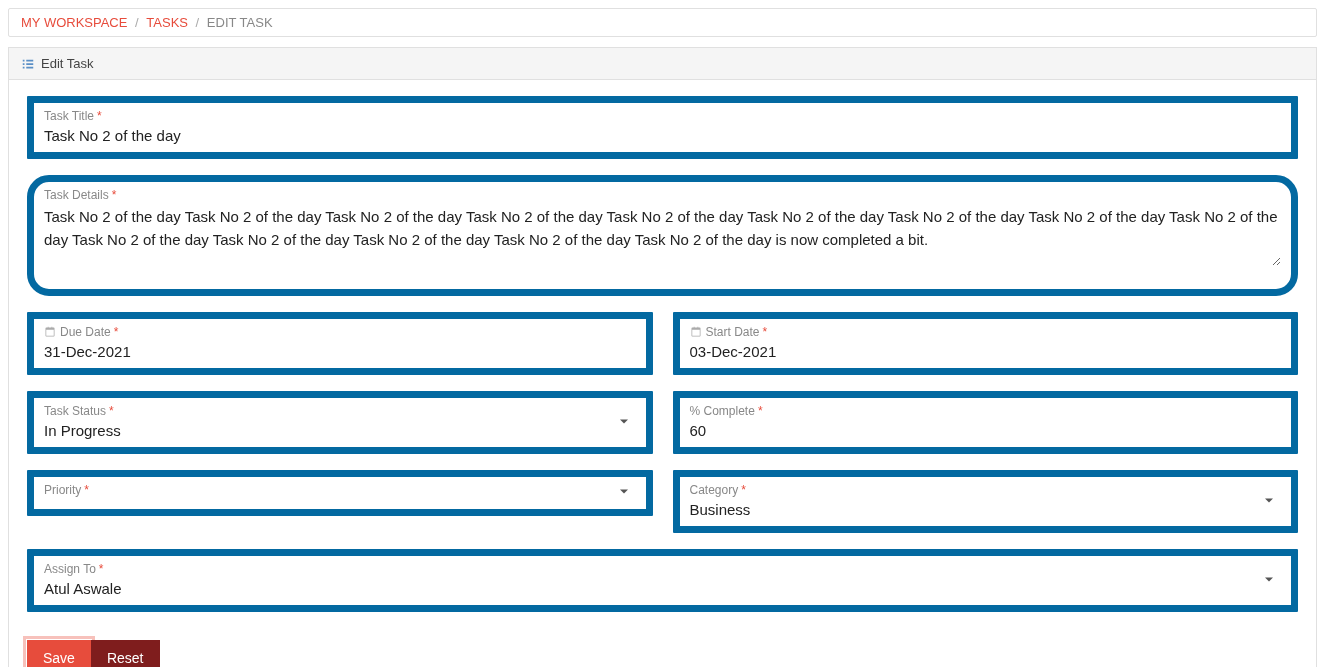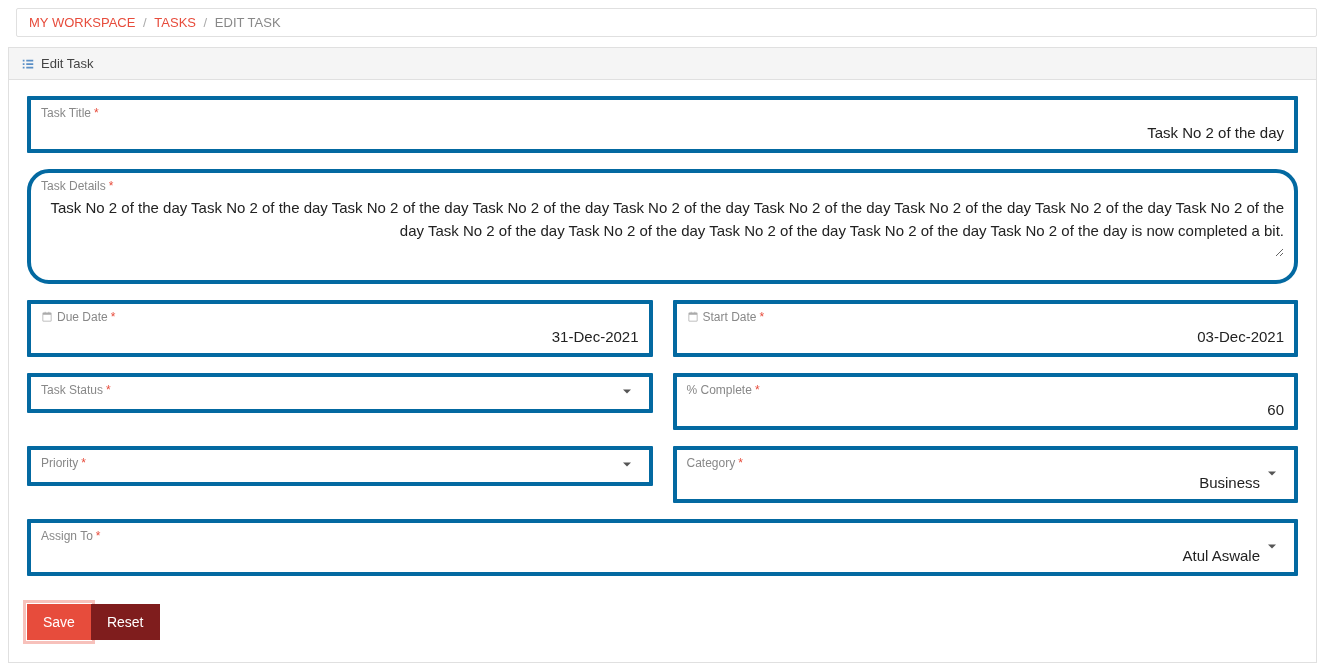--- a/index.html
+++ b/index.html
@@ -11,21 +11,20 @@
     color: #333;
     background: #fff;
   }
   .breadcrumb {
     border: 1px solid #e0e0e0;
     border-radius: 2px;
     padding: 6px 12px;
     font-size: 13px;
     color: #888;
     margin-bottom: 10px;
-    margin-left: 8px;
   }
   .breadcrumb a {
     color: #e74c3c;
     text-decoration: none;
     font-weight: 500;
   }
   .breadcrumb .sep { margin: 0 4px; color: #aaa; }
   .panel {
     border: 1px solid #e0e0e0;
   }
@@ -48,21 +47,21 @@
   .panel-body {
     padding: 16px 18px 22px 18px;
   }
   .row {
     display: flex;
     gap: 20px;
     margin-bottom: 16px;
   }
   .col { flex: 1; }
   .field {
-    border: 4px solid #0369a1;
+    border: 7px solid #0369a1;
     border-radius: 1px;
     padding: 6px 10px 8px 10px;
     position: relative;
     background: #fff;
   }
   .field-label {
     font-size: 12px;
     color: #888;
     margin-bottom: 4px;
     display: flex;
@@ -79,21 +78,20 @@
   }
   .field-value {
     font-size: 15px;
     color: #222;
     border: none;
     outline: none;
     width: 100%;
     background: transparent;
     font-family: inherit;
     padding: 0;
-    text-align: right;
   }
   textarea.field-value {
     resize: both;
     min-height: 60px;
     line-height: 1.5;
   }
   .field.select .chev {
     position: absolute;
     right: 14px;
     top: 50%;
@@ -203,20 +201,21 @@
       </div>
     </div>
 
     <div class="row">
       <div class="col">
         <div class="field select">
           <div class="field-label">
             <span>Task Status</span>
               <span class="req">*</span>
           </div>
+          <div class="field-value">In Progress</div>
           <span class="chev">
             <svg width="16" height="16" viewBox="0 0 16 16">
                 <path fill="currentColor" d="M4 6l4 4 4-4z"></path>
               </svg>
           </span>
         </div>
       </div>
       <div class="col">
         <div class="field">
           <div class="field-label">

